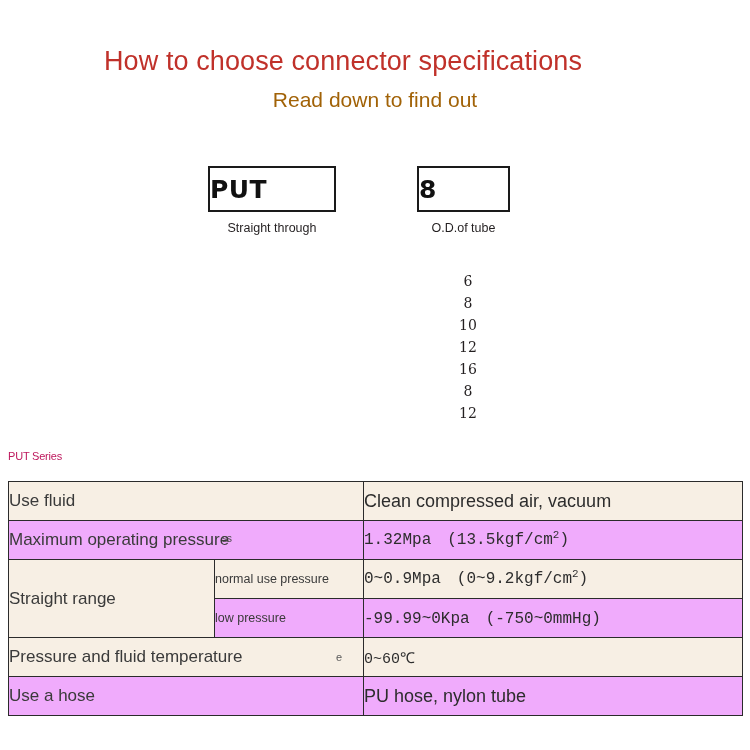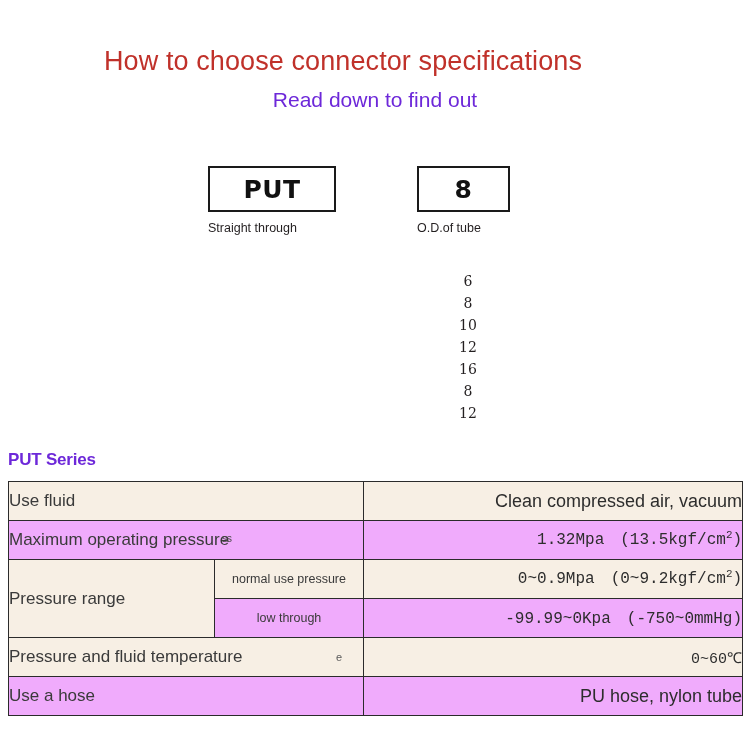--- a/index.html
+++ b/index.html
@@ -30,46 +30,47 @@
     white-space: nowrap;
   }
   .subtitle {
     position: absolute;
     left: 0;
     top: 88px;
     width: 750px;
     text-align: center;
     font-size: 21px;
     font-weight: 400;
-    color: #6d28d9;
+    color: #a16207;
     white-space: nowrap;
   }
 
   
   .code-box {
     position: absolute;
     border: 2px solid #1a1a1a;
     background: #ffffff;
     box-sizing: border-box;
     display: flex;
     align-items: center;
-    justify-content: center;
+    justify-content: flex-start;
   }
   .code-box .code-text {
     font-family: "DejaVu Sans", sans-serif;
     font-weight: bold;
     font-size: 25px;
     letter-spacing: 0.5px;
     color: #111111;
   }
   .box-put   { left: 208px; top: 166px; width: 128px; height: 46px; }
   .box-size  { left: 417px; top: 166px; width: 93px;  height: 46px; }
 
   .code-caption {
     position: absolute;
+    text-align: center;
     font-size: 12.5px;
     color: #231f20;
     white-space: nowrap;
   }
   .cap-put  { left: 208px; top: 221px; width: 128px; }
   .cap-size { left: 417px; top: 221px; width: 93px; }
 
   
   .size-list {
     position: absolute;
@@ -83,23 +84,23 @@
     font-size: 14px;
     line-height: 22px;
     color: #231f20;
   }
 
   
   .series-heading {
     position: absolute;
     left: 8px;
     top: 450px;
-    font-size: 17px;
-    font-weight: bold;
-    color: #6d28d9;
+    font-size: 11px;
+    font-weight: normal;
+    color: #be185d;
     letter-spacing: -0.2px;
   }
 
   
   .spec-table {
     position: absolute;
     left: 8px;
     top: 481px;
     width: 734px;
     border-collapse: collapse;
@@ -118,25 +119,24 @@
     font-size: 17px;
     color: #3a3a3a;
     padding: 0 0 0 10px;
     height: 38px;
     position: relative;
   }
   .cell-label.tall { height: 76px; }
   .cell-sublabel {
     font-size: 12.5px;
     color: #3a3a3a;
-    text-align: center;
     height: 38px;
   }
   .cell-value {
-    text-align: right;
+    text-align: left;
     color: #2d2d2d;
   }
   .val-sans {
     font-size: 18px;
     font-family: "Liberation Sans", sans-serif;
   }
   .val-num {
     font-size: 16px;
     font-family: Liberation Mono, monospace;
   }
@@ -211,30 +211,30 @@
         <span>Maximum operating pressure</span>
         <span class="artifact-ss">ss</span>
       </td>
       <td class="cell-value val-num">
         1.32Mpa　(13.5kgf/cm<sup>2</sup>)
       </td>
     </tr>
 
     <tr class="row-shade">
       <td class="cell-label tall" rowspan="2">
-        <span>Pressure range</span>
+        <span>Straight range</span>
       </td>
       <td class="cell-sublabel">normal use pressure</td>
       <td class="cell-value val-num">
         0~0.9Mpa　(0~9.2kgf/cm<sup>2</sup>)
       </td>
     </tr>
 
     <tr class="row-plain">
-      <td class="cell-sublabel">low through</td>
+      <td class="cell-sublabel">low pressure</td>
       <td class="cell-value val-num">-99.99~0Kpa　(-750~0mmHg)</td>
     </tr>
 
     <tr class="row-shade">
       <td class="cell-label" colspan="2">
         <span>Pressure and fluid temperature</span>
         <span class="artifact-e">e</span>
       </td>
       <td class="cell-value val-num-sm">0~60℃</td>
     </tr>

